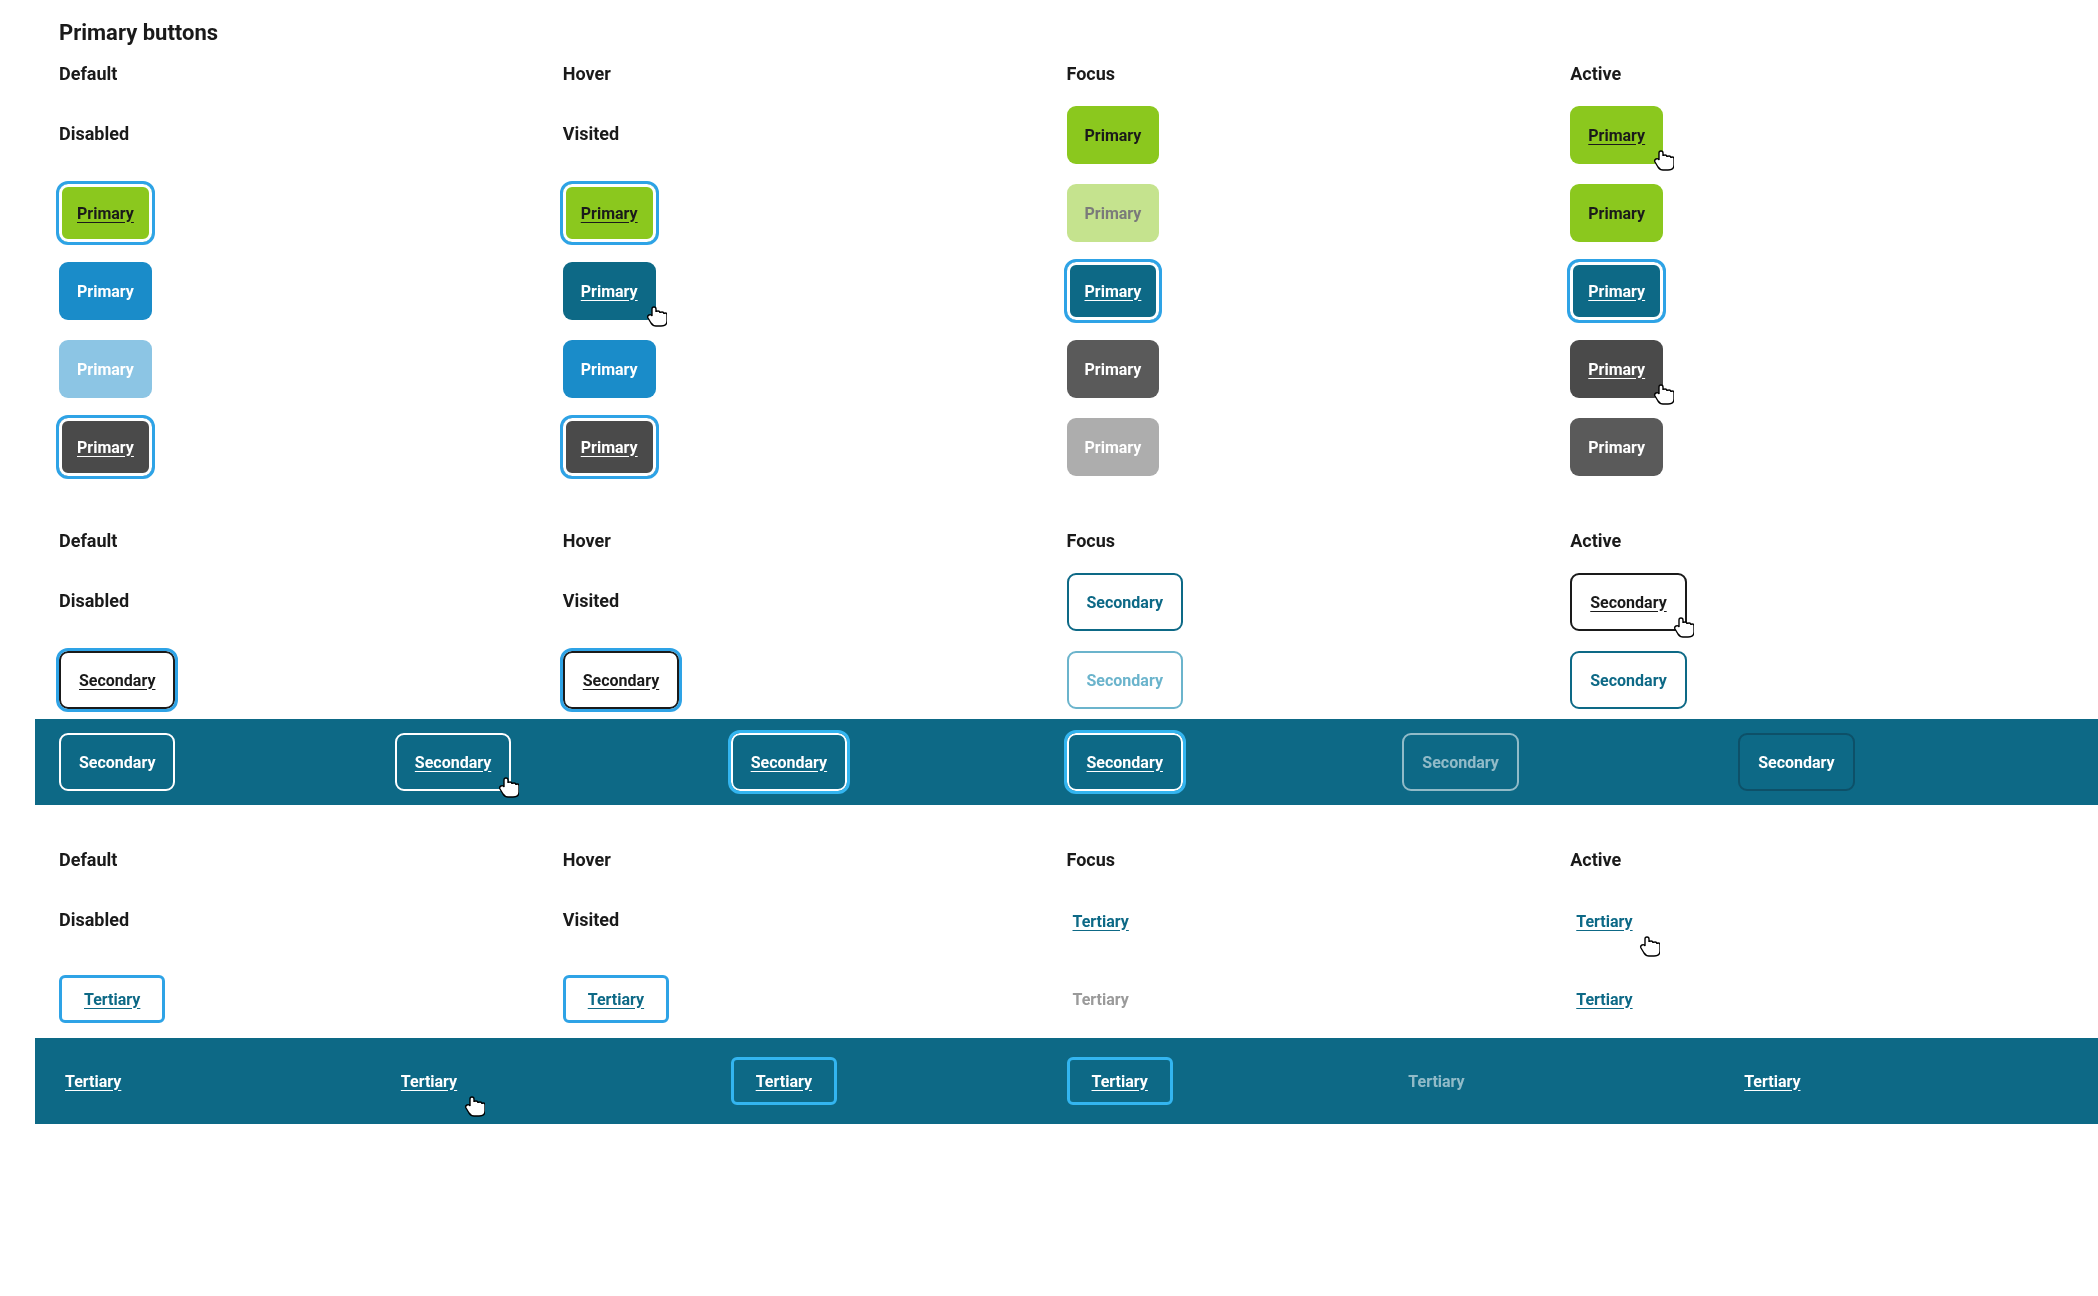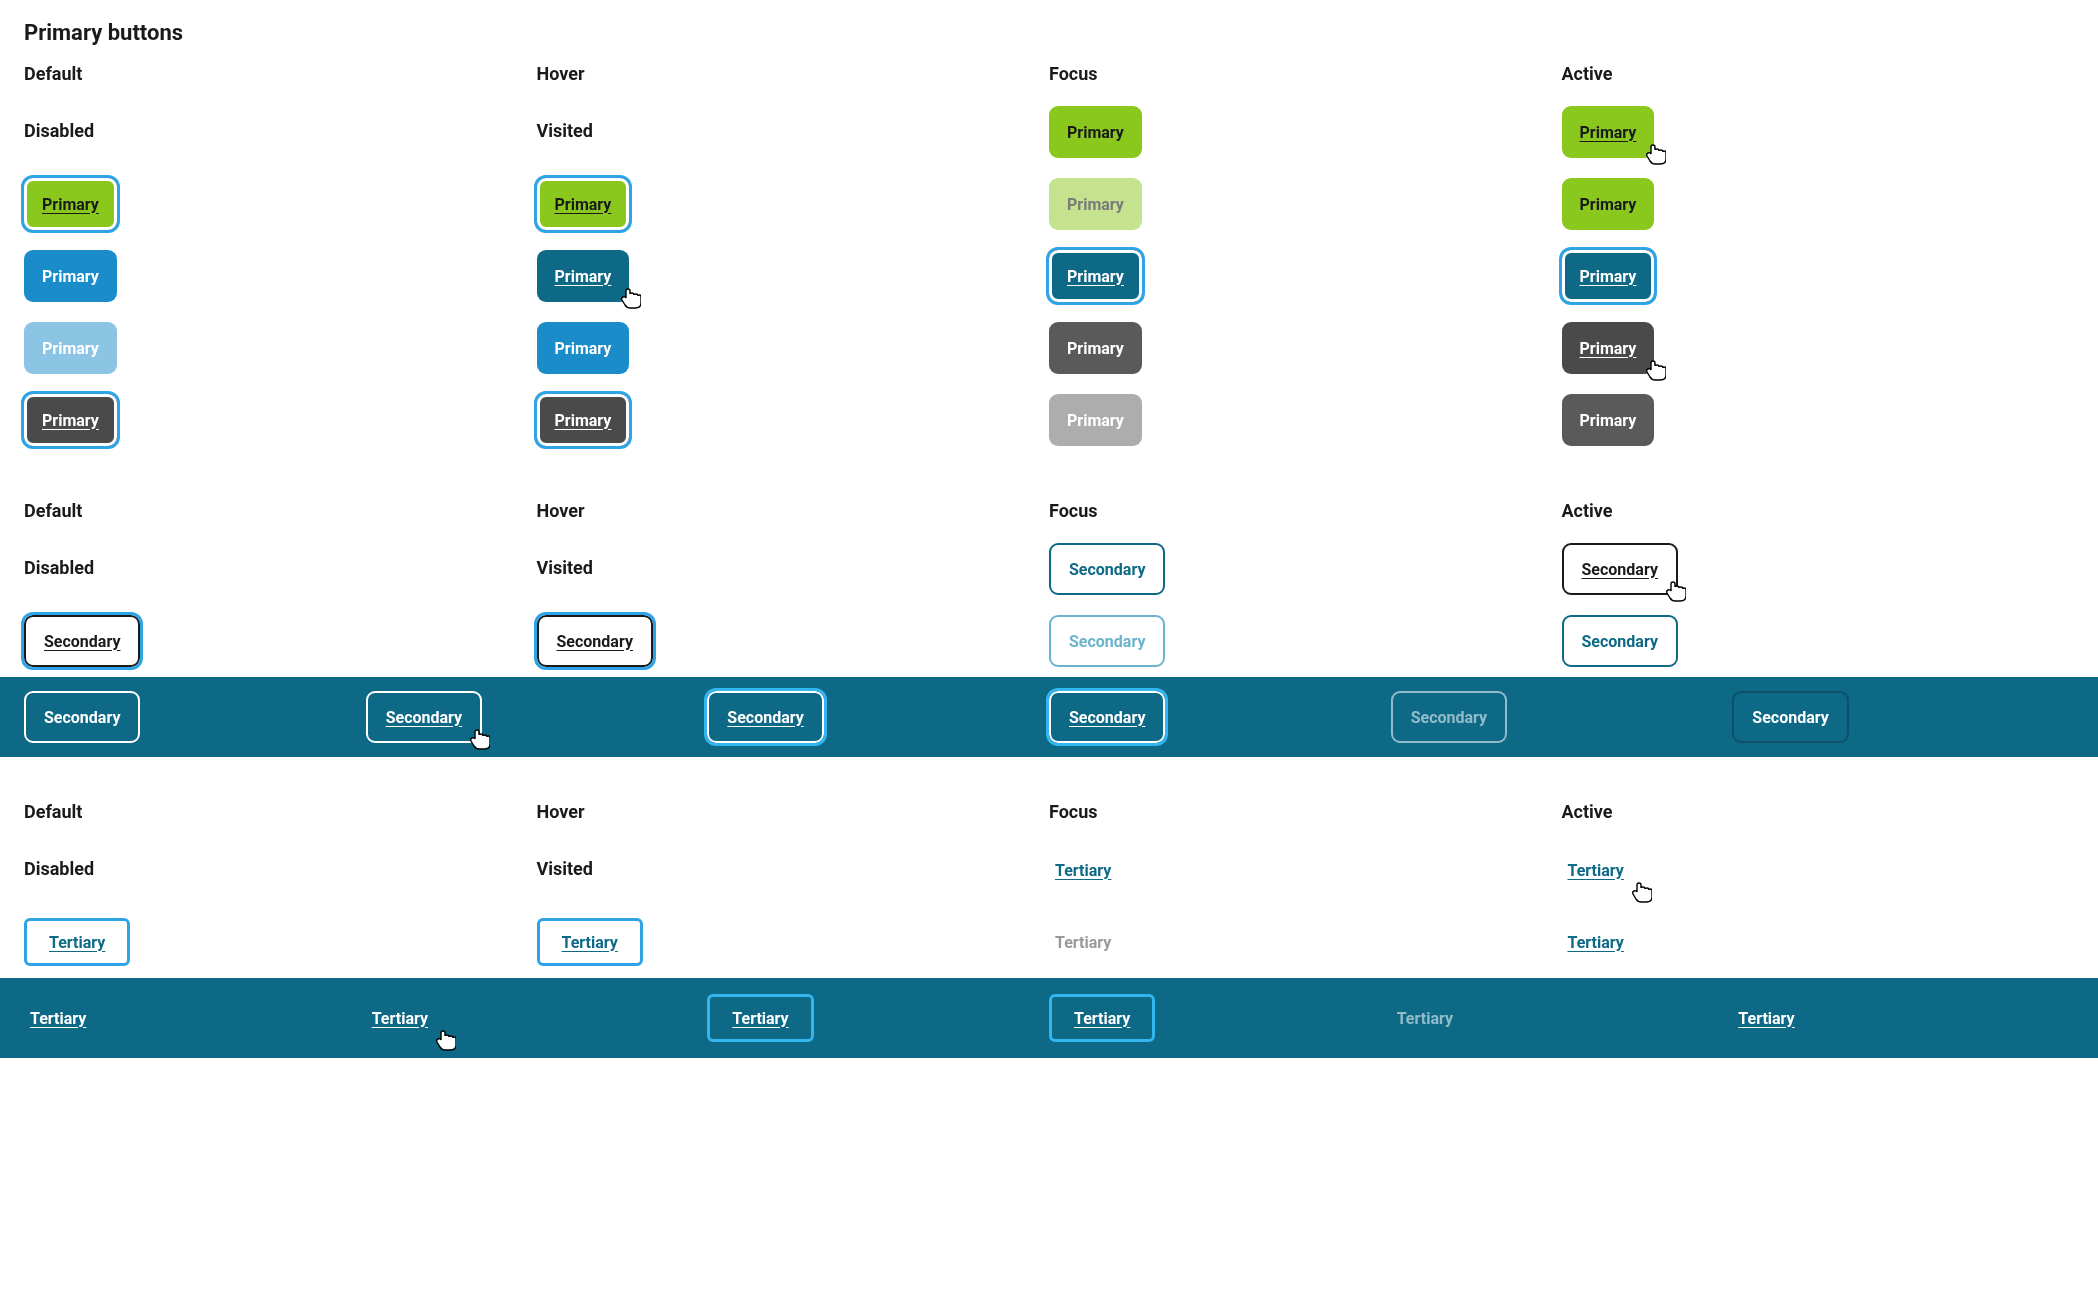--- a/index.html
+++ b/index.html
@@ -8,21 +8,21 @@
     padding: 20px 24px;
     font-family: -apple-system, BlinkMacSystemFont, "Segoe UI", Roboto, Helvetica, Arial, sans-serif;
     color: #1a1a1a;
     background: #fff;
   }
   h2 {
     font-size: 22px;
     font-weight: 700;
     margin: 0 0 10px 0;
   }
-  .section { margin-bottom: 36px; }
+  .section { margin-bottom: 36px; margin-left: 35px; }
   .grid {
     display: grid;
     grid-template-columns: repeat(4, 1fr);
     align-items: center;
   }
   .col-header {
     font-size: 18px;
     font-weight: 700;
     padding: 8px 0 12px 0;
   }
@@ -44,21 +44,21 @@
     padding-right: 24px;
   }
   .row-band.teal { background: #0d6986; }
   .row-band .cell { padding: 0; }
 
   
   .btn {
     display: inline-flex;
     align-items: center;
     justify-content: center;
-    height: 52px;
+    height: 58px;
     padding: 0 18px;
     border-radius: 9px;
     font-size: 16px;
     font-weight: 700;
     white-space: nowrap;
     position: relative;
   }
   .underline { text-decoration: underline; text-underline-offset: 3px; }
   .ring {
     box-shadow: 0 0 0 3px #fff inset;

